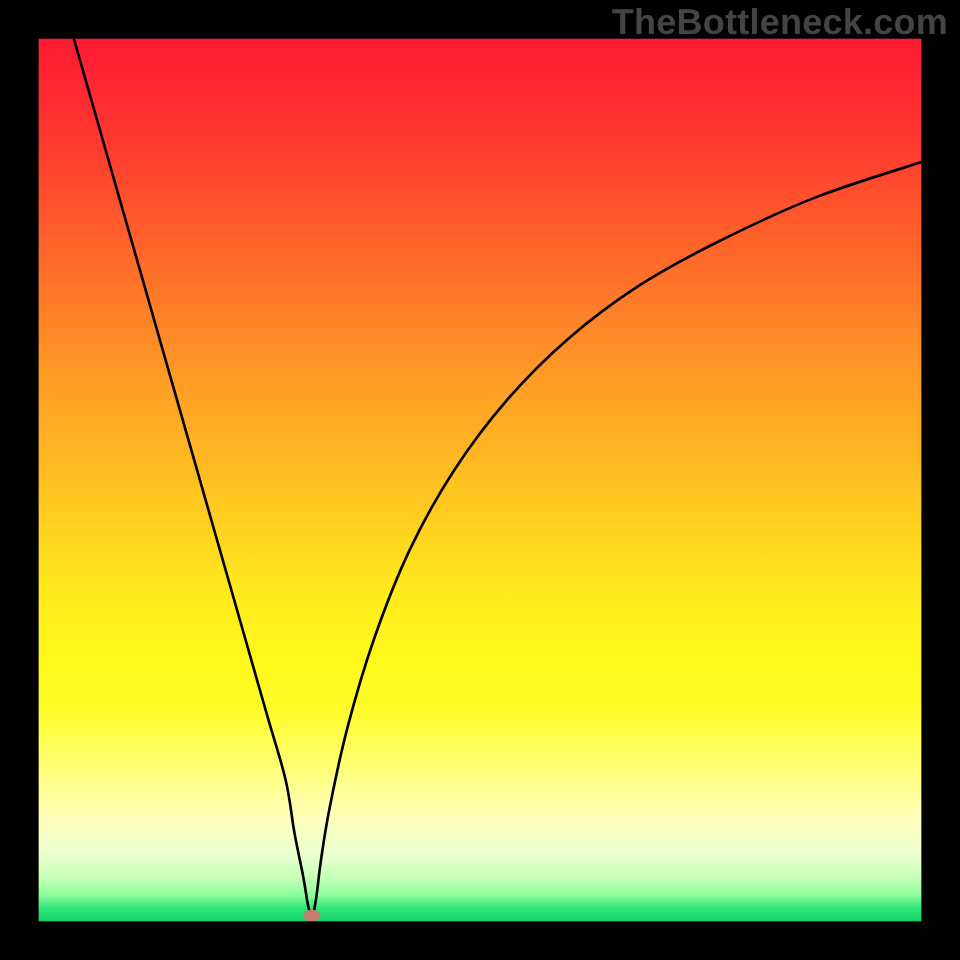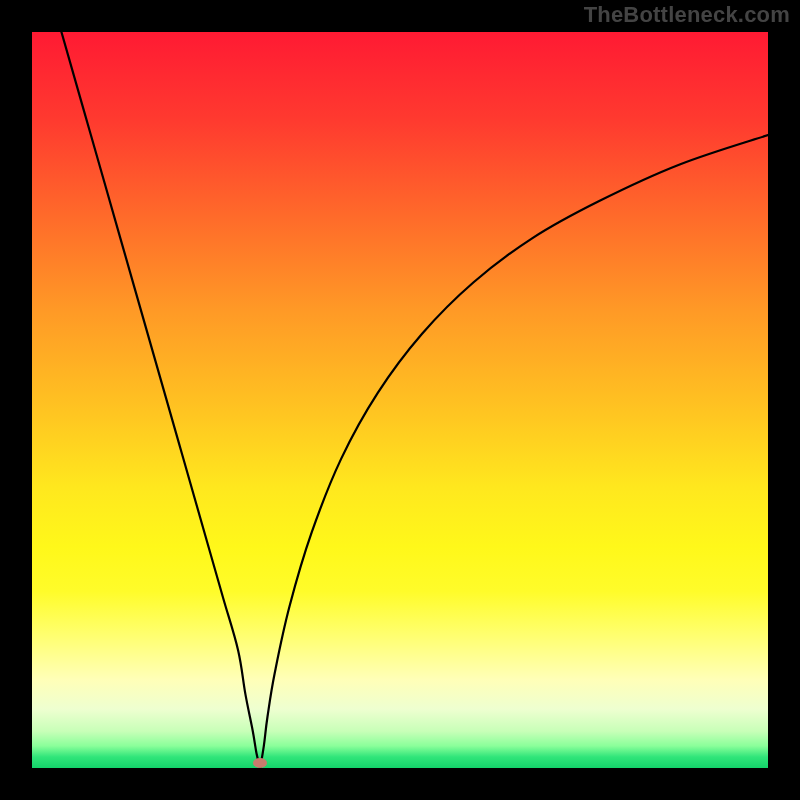--- a/index.html
+++ b/index.html
@@ -15,21 +15,21 @@
     position: relative;
     width: 800px;
     height: 800px;
     background: #000;
   }
   .watermark {
     position: absolute;
     top: 2px;
     right: 10px;
     color: #444;
-    font-size: 22px;
+    font-size: 30px;
     font-weight: 600;
     letter-spacing: 0.2px;
     z-index: 20;
   }
   .plot-area {
     position: absolute;
     left: 32px;
     top: 32px;
     width: 736px;
     height: 736px;

